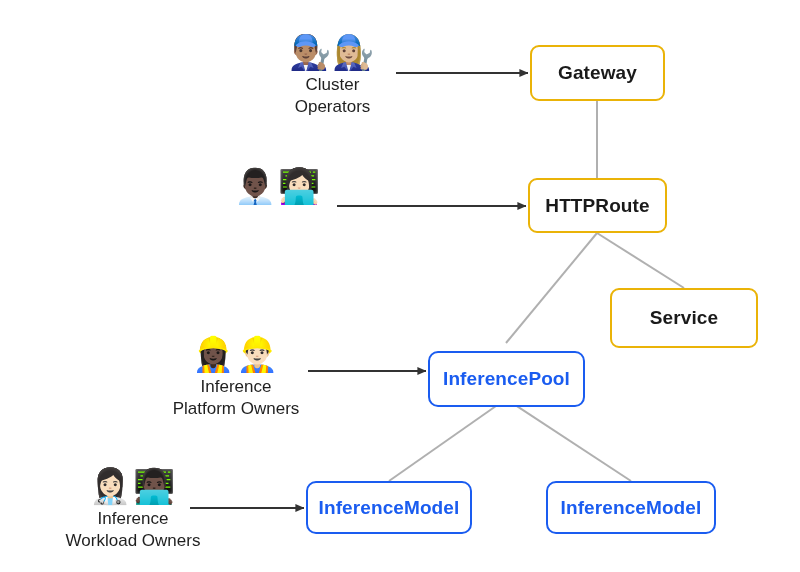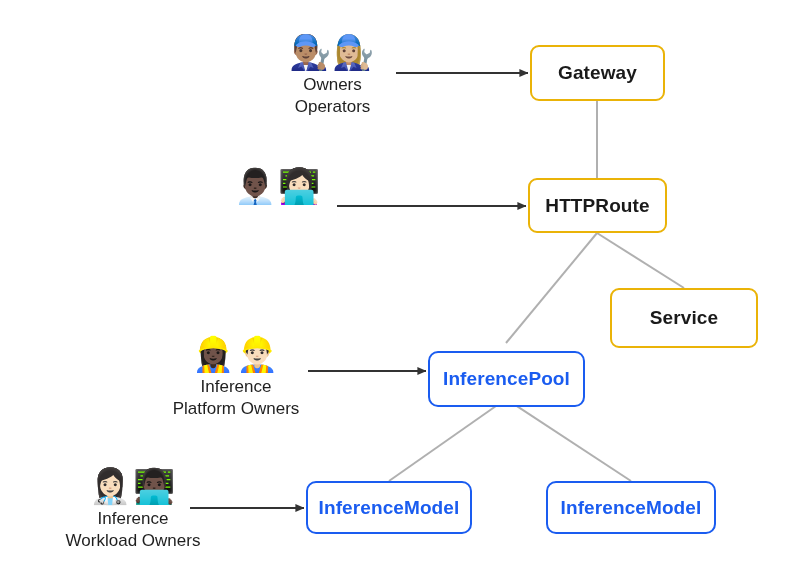--- a/index.html
+++ b/index.html
@@ -110,21 +110,21 @@
       <div class="node infer" style="left: 306px; top: 481px; width: 166px; height: 53px;">
         <span>InferenceModel</span>
       </div>
       <div class="node infer" style="left: 546px; top: 481px; width: 170px; height: 53px;">
         <span>InferenceModel</span>
       </div>
     </div>
   <div id="personas-layer">
       <div class="persona" style="left: 255px; top: 32px; width: 155px;">
         <div class="persona-emoji">👨🏽‍🔧👩🏼‍🔧</div>
-        <div class="persona-label">Owners
+        <div class="persona-label">Cluster
 Operators</div>
       </div>
       <div class="persona" style="left: 198px; top: 166px; width: 160px;">
         <div class="persona-emoji">👨🏿‍💼👩🏻‍💻</div>
       </div>
       <div class="persona" style="left: 148px; top: 334px; width: 176px;">
         <div class="persona-emoji">👷🏿‍♀️👷🏻‍♂️</div>
         <div class="persona-label">Inference
 Platform Owners</div>
       </div>

